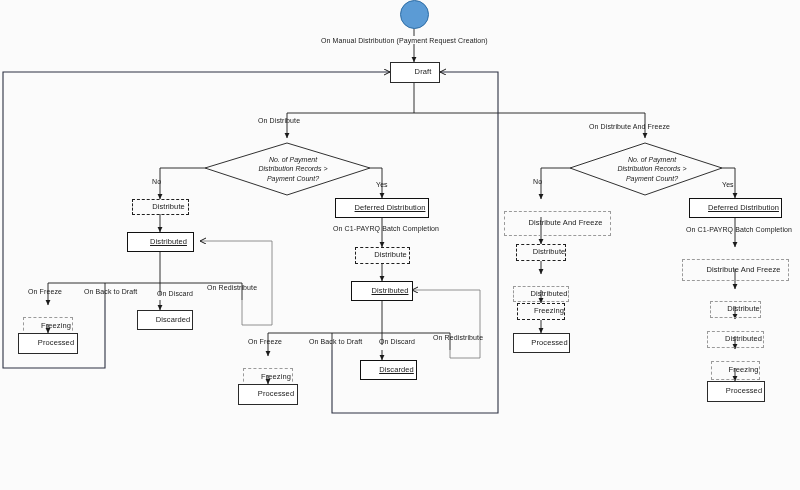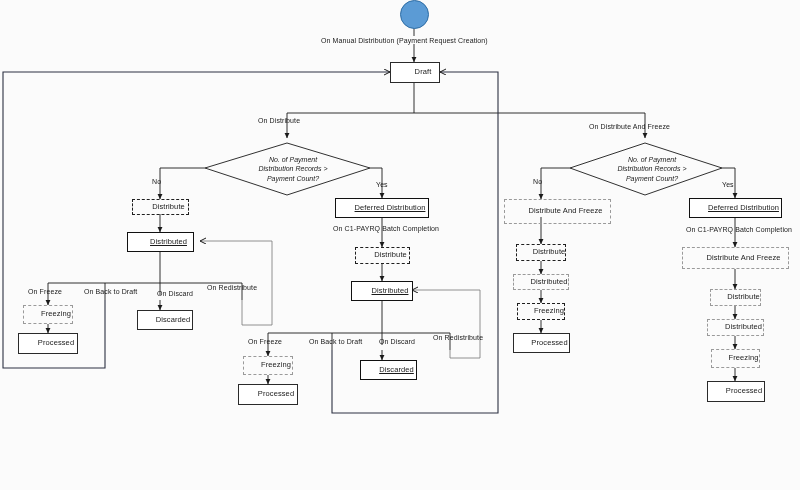--- a/index.html
+++ b/index.html
@@ -6,21 +6,21 @@
   body{font-family:"Liberation Sans", sans-serif;}
   #canvas{position:relative;width:800px;height:490px;background:#fbfbfb;overflow:hidden;}
   svg#wires{position:absolute;left:0;top:0;width:800px;height:490px;}
 
   .node{position:absolute;box-sizing:border-box;display:flex;align-items:center;
         justify-content:center;text-align:center;background:#ffffff;
         font-size:7.5px;color:#1a1a1a;letter-spacing:.1px;line-height:1.1;padding-left:16px;}
   .node.solid{border:1px solid #2a2a2a;}
   .node.solid-strong{border:1.4px solid #111111;text-decoration:underline;}
   .node.dashed{border:1.2px dashed #1f1f1f;background:transparent;}
-  .node.dashed-soft{border:1.1px dashed #9a9a9a;background:transparent;}
+  .node.dashed-soft{border:1.1px dashed #9a9a9a;background:transparent;margin-top:12px;}
 
   .lbl{position:absolute;font-size:7px;color:#1a1a1a;white-space:nowrap;
        letter-spacing:.1px;}
 
   .diamond-text{position:absolute;font-size:7px;font-style:italic;color:#1a1a1a;
         text-align:center;line-height:1.35;width:130px;}
 
   .startdot{position:absolute;width:27px;height:27px;border-radius:50%;
         background:#5b9bd5;border:1.2px solid #2e6da4;}
 </style>

